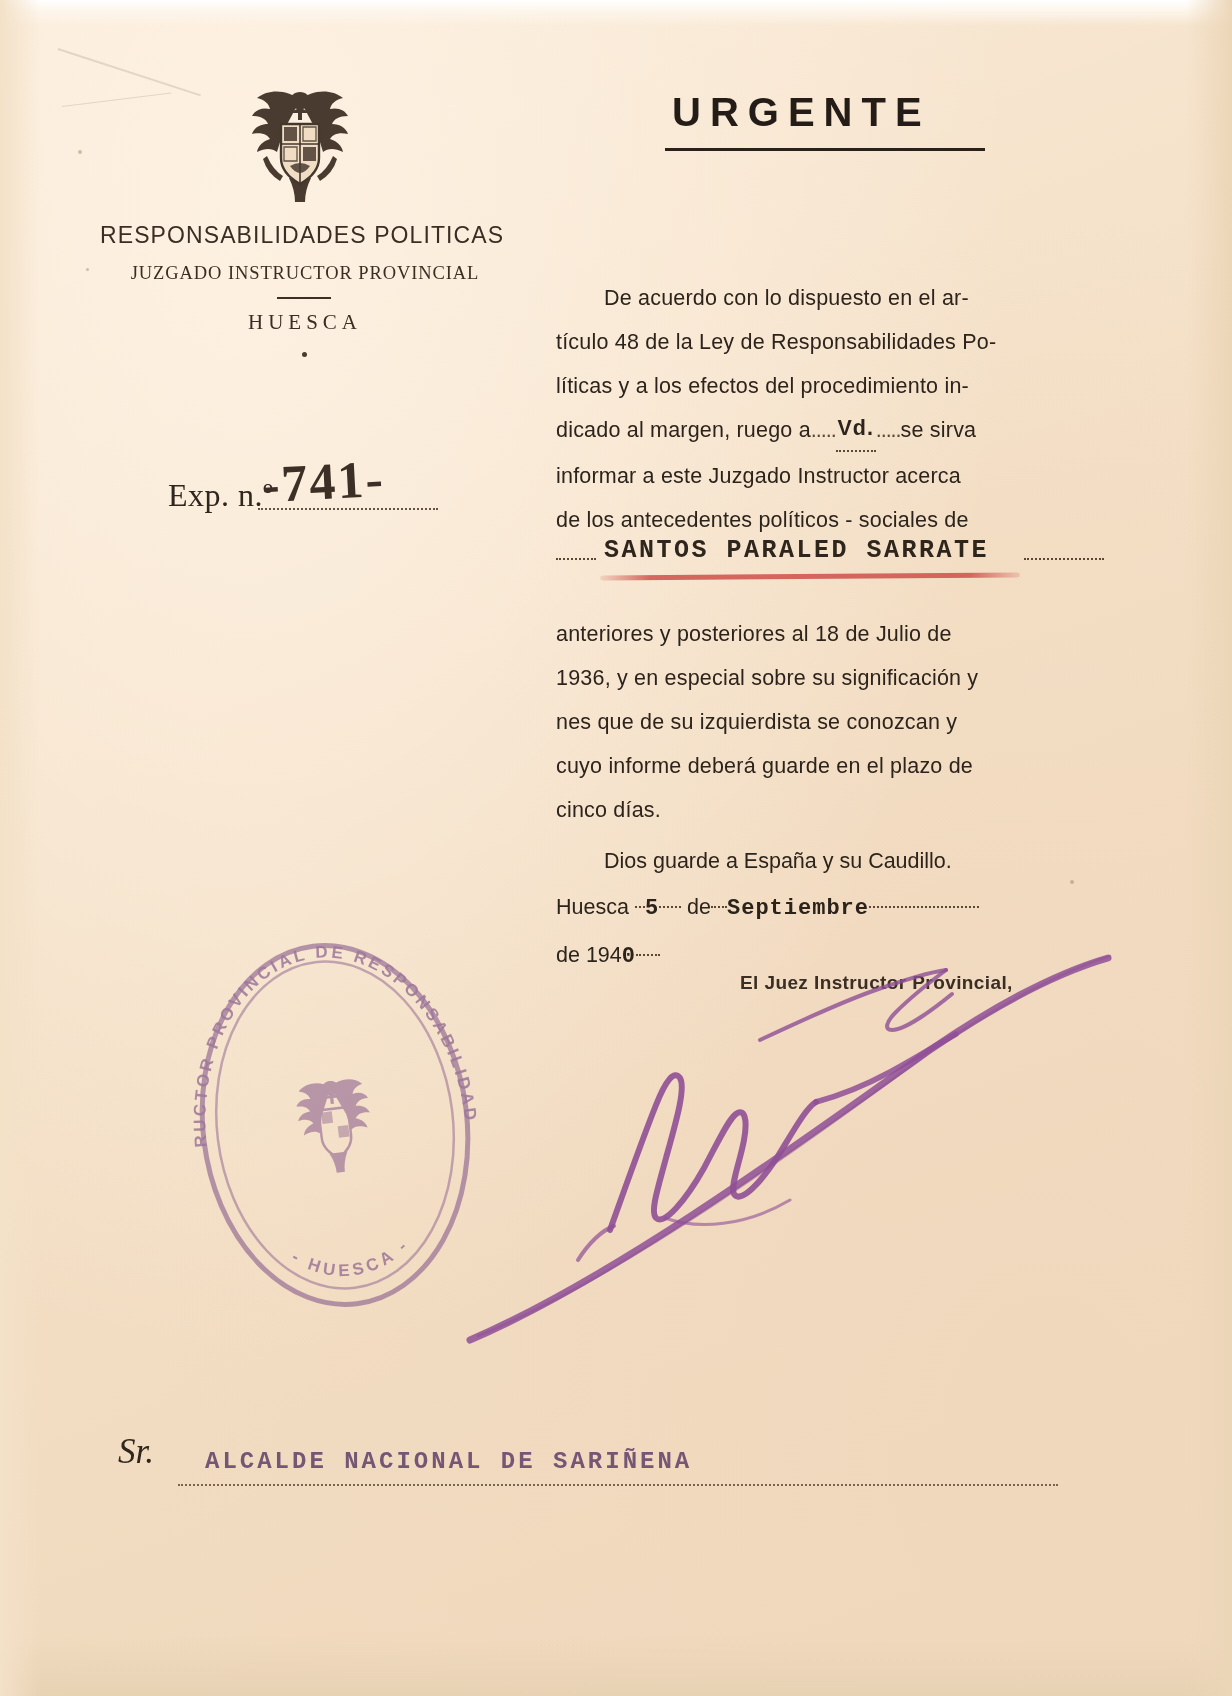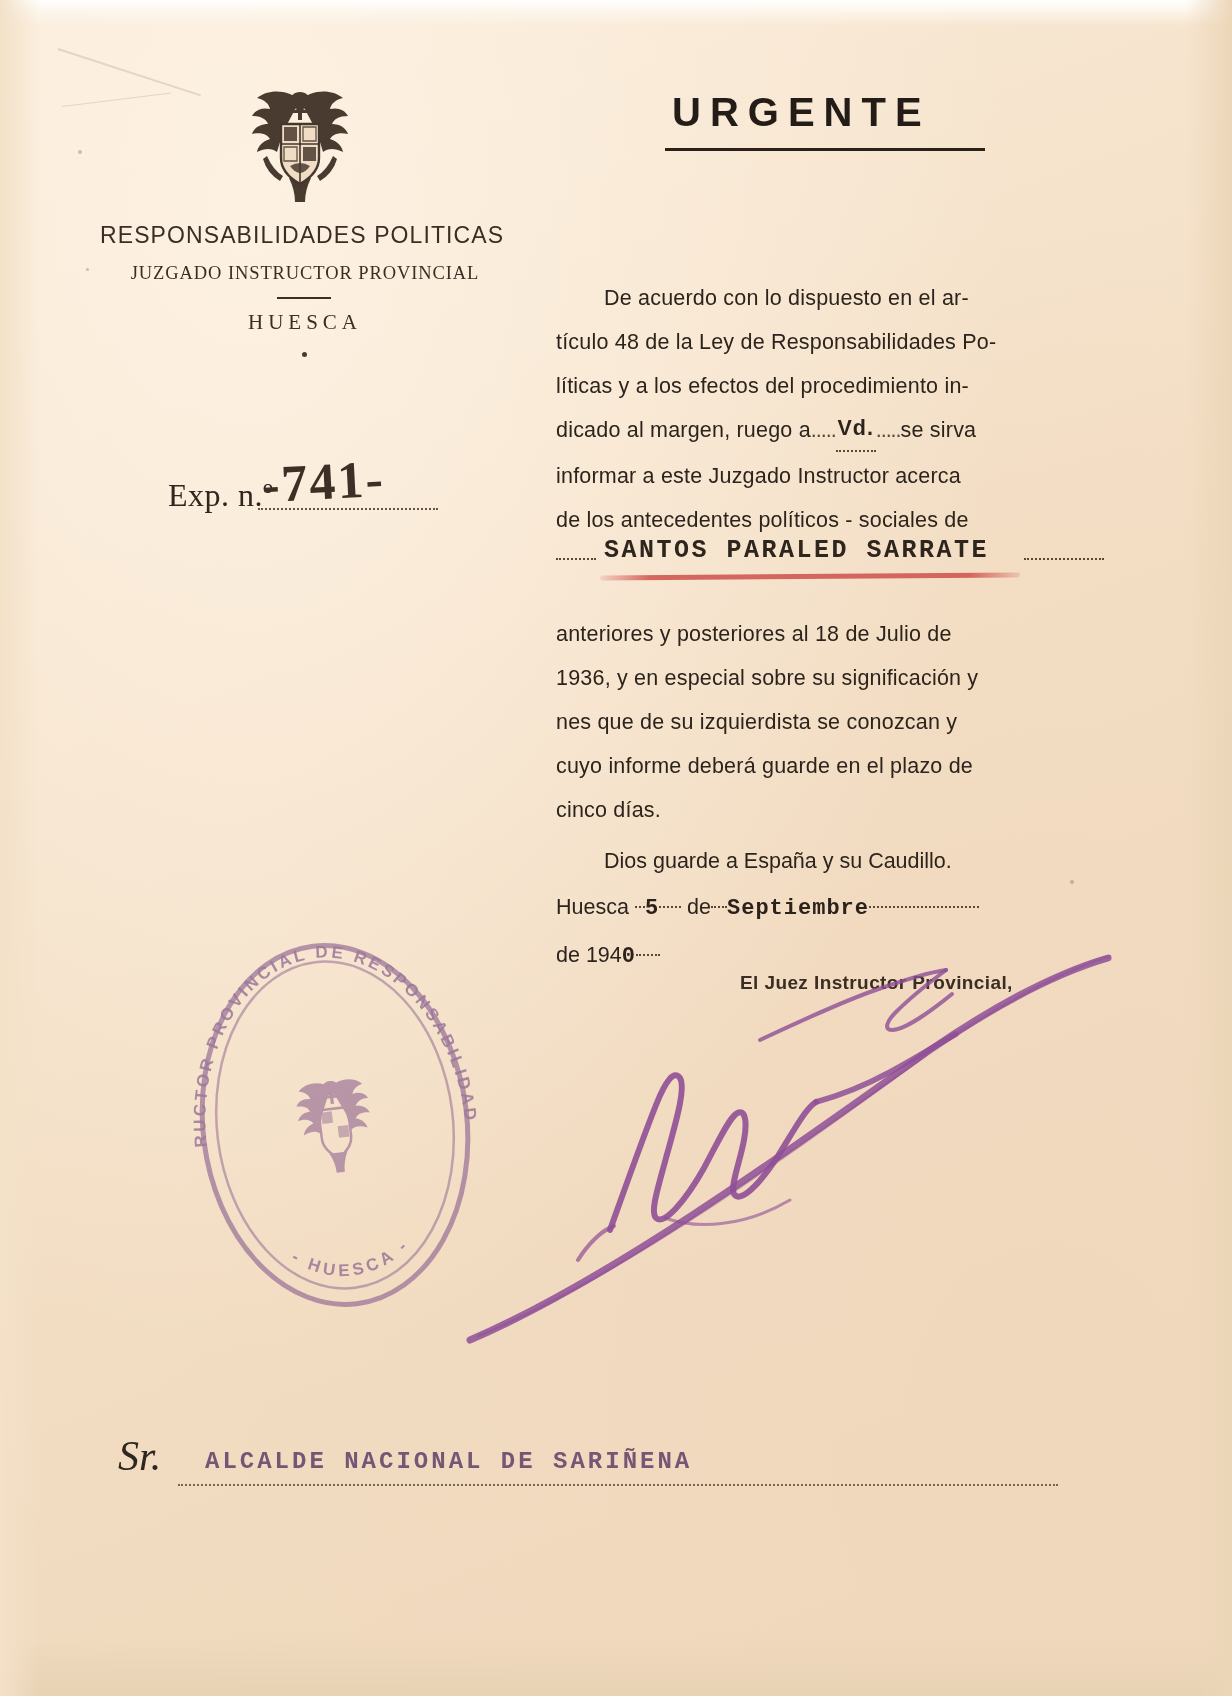--- a/index.html
+++ b/index.html
@@ -273,21 +273,21 @@
     opacity: 0.82;
   }
 
   
   .sr {
     position: absolute;
     left: 118px;
     top: 1432px;
     font-family: "Liberation Serif", serif;
     font-style: italic;
-    font-size: 42px;
+    font-size: 35px;
     color: #2f261e;
   }
   .addressee {
     position: absolute;
     left: 205px;
     top: 1448px;
     font-family: "Liberation Mono", monospace;
     font-size: 24px;
     font-weight: 700;
     letter-spacing: 3px;

